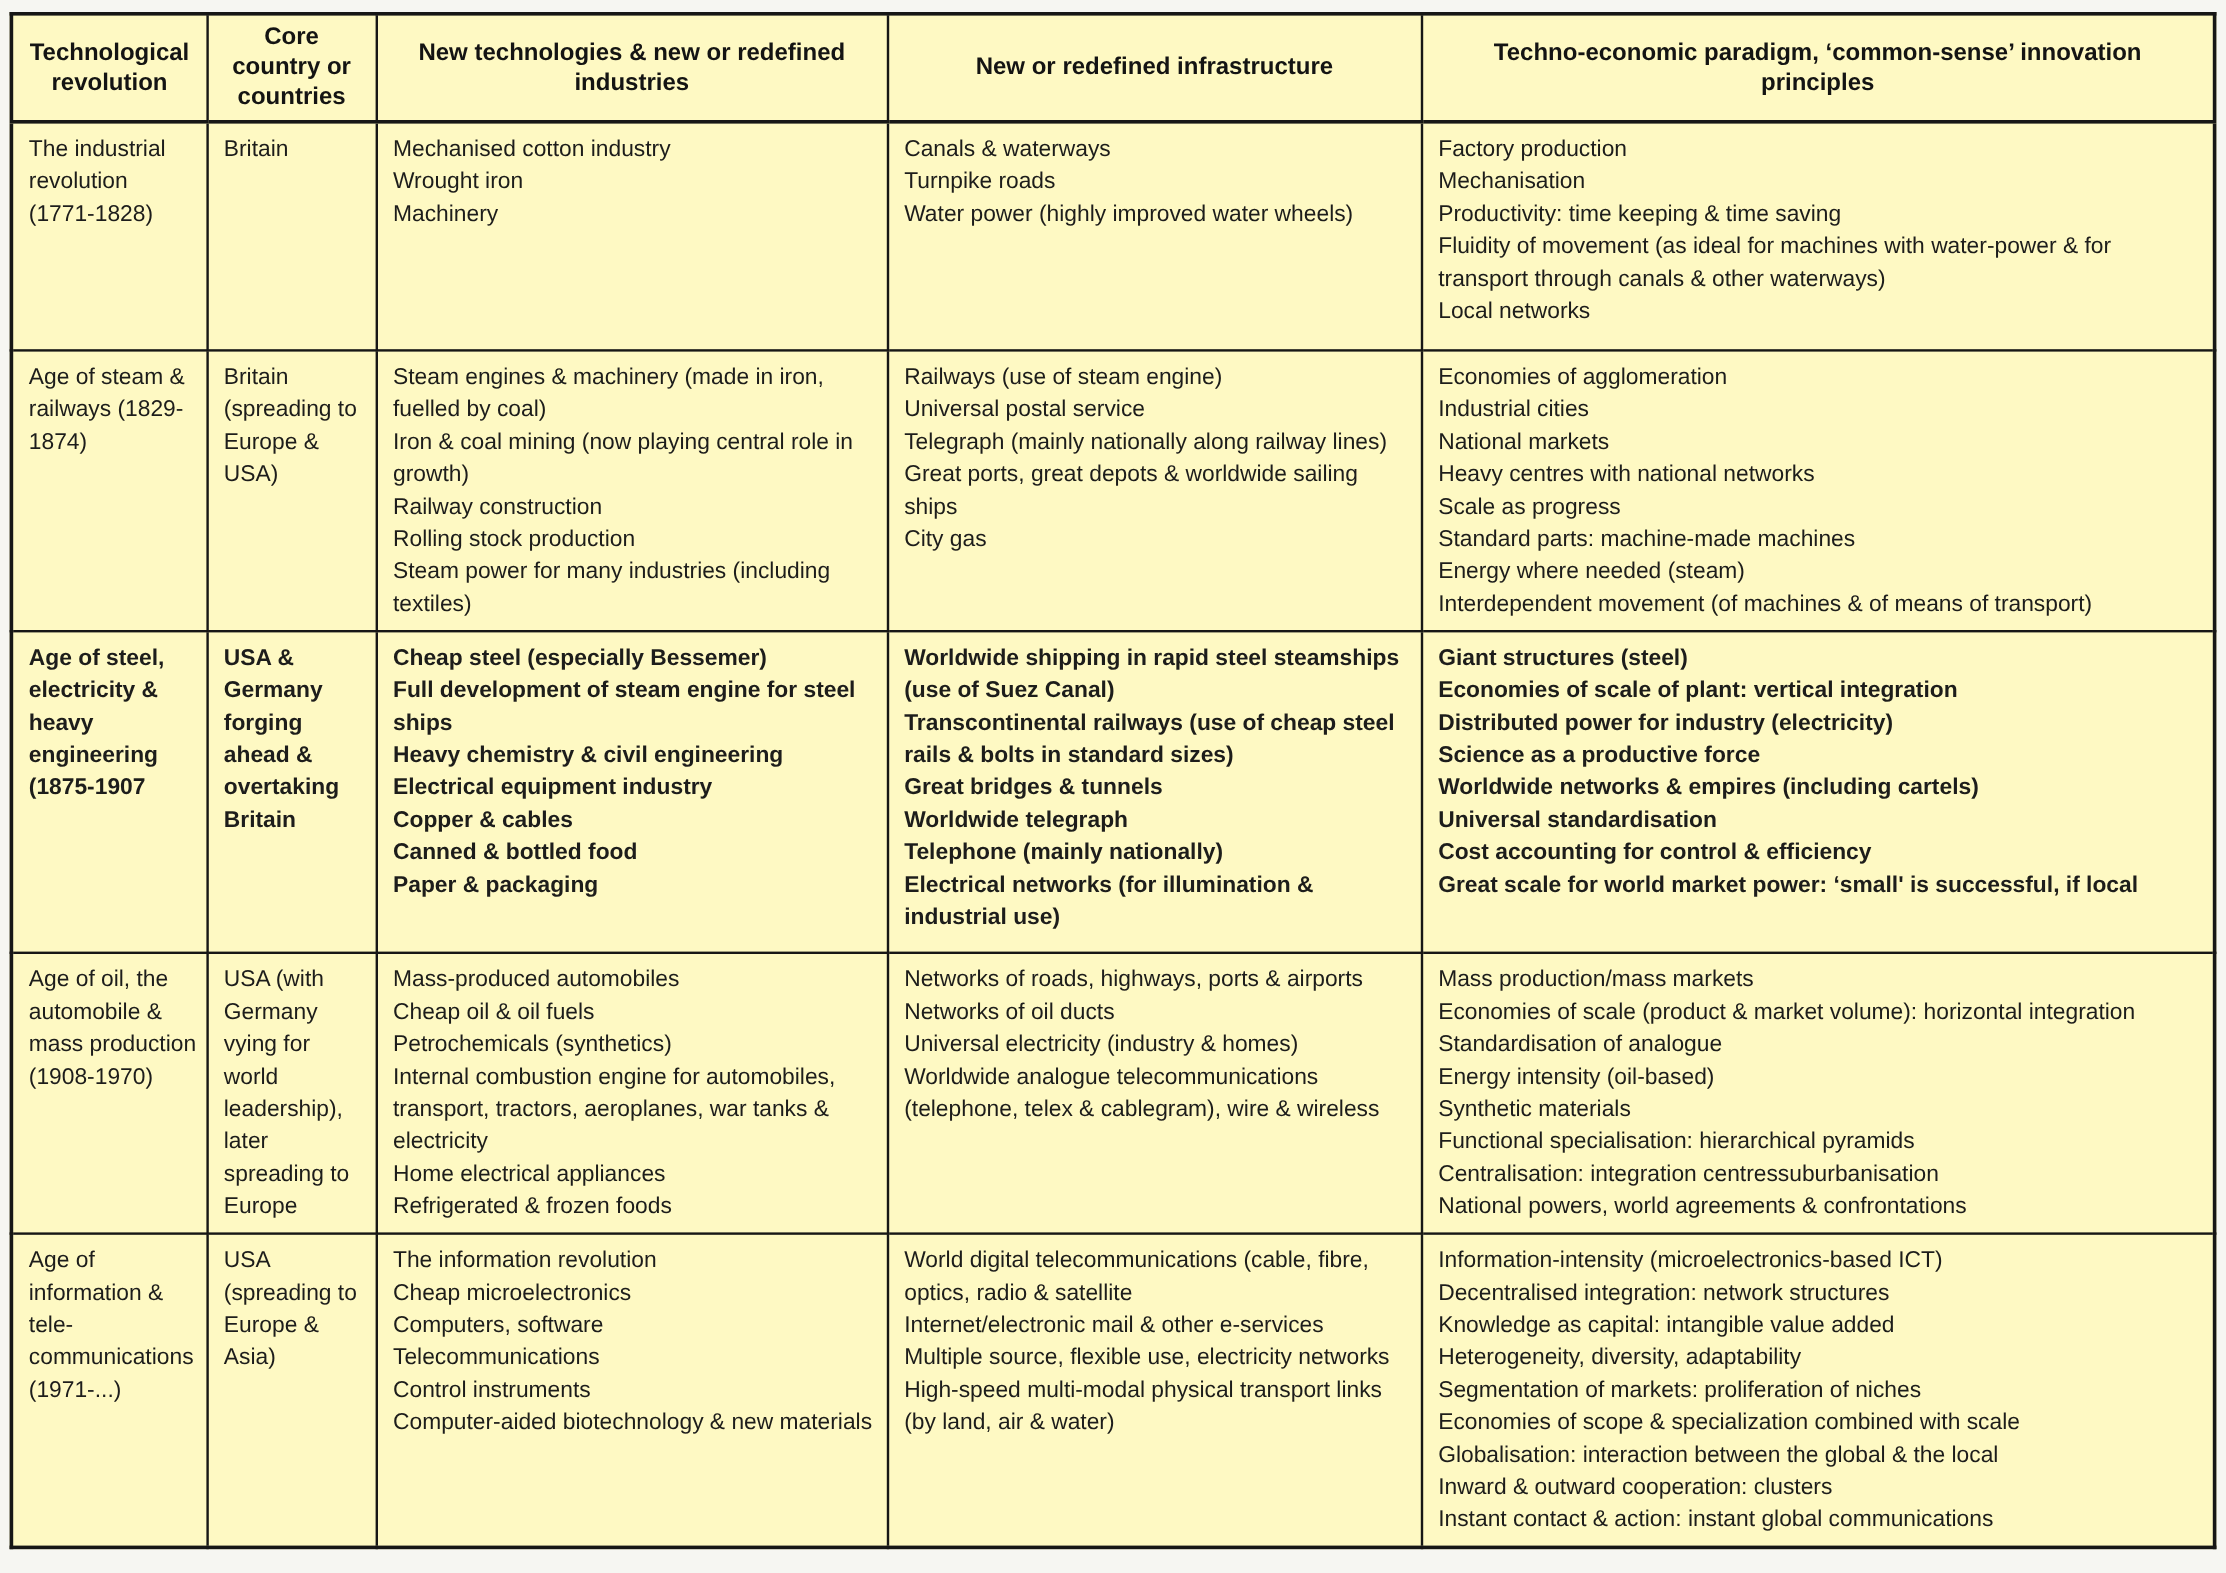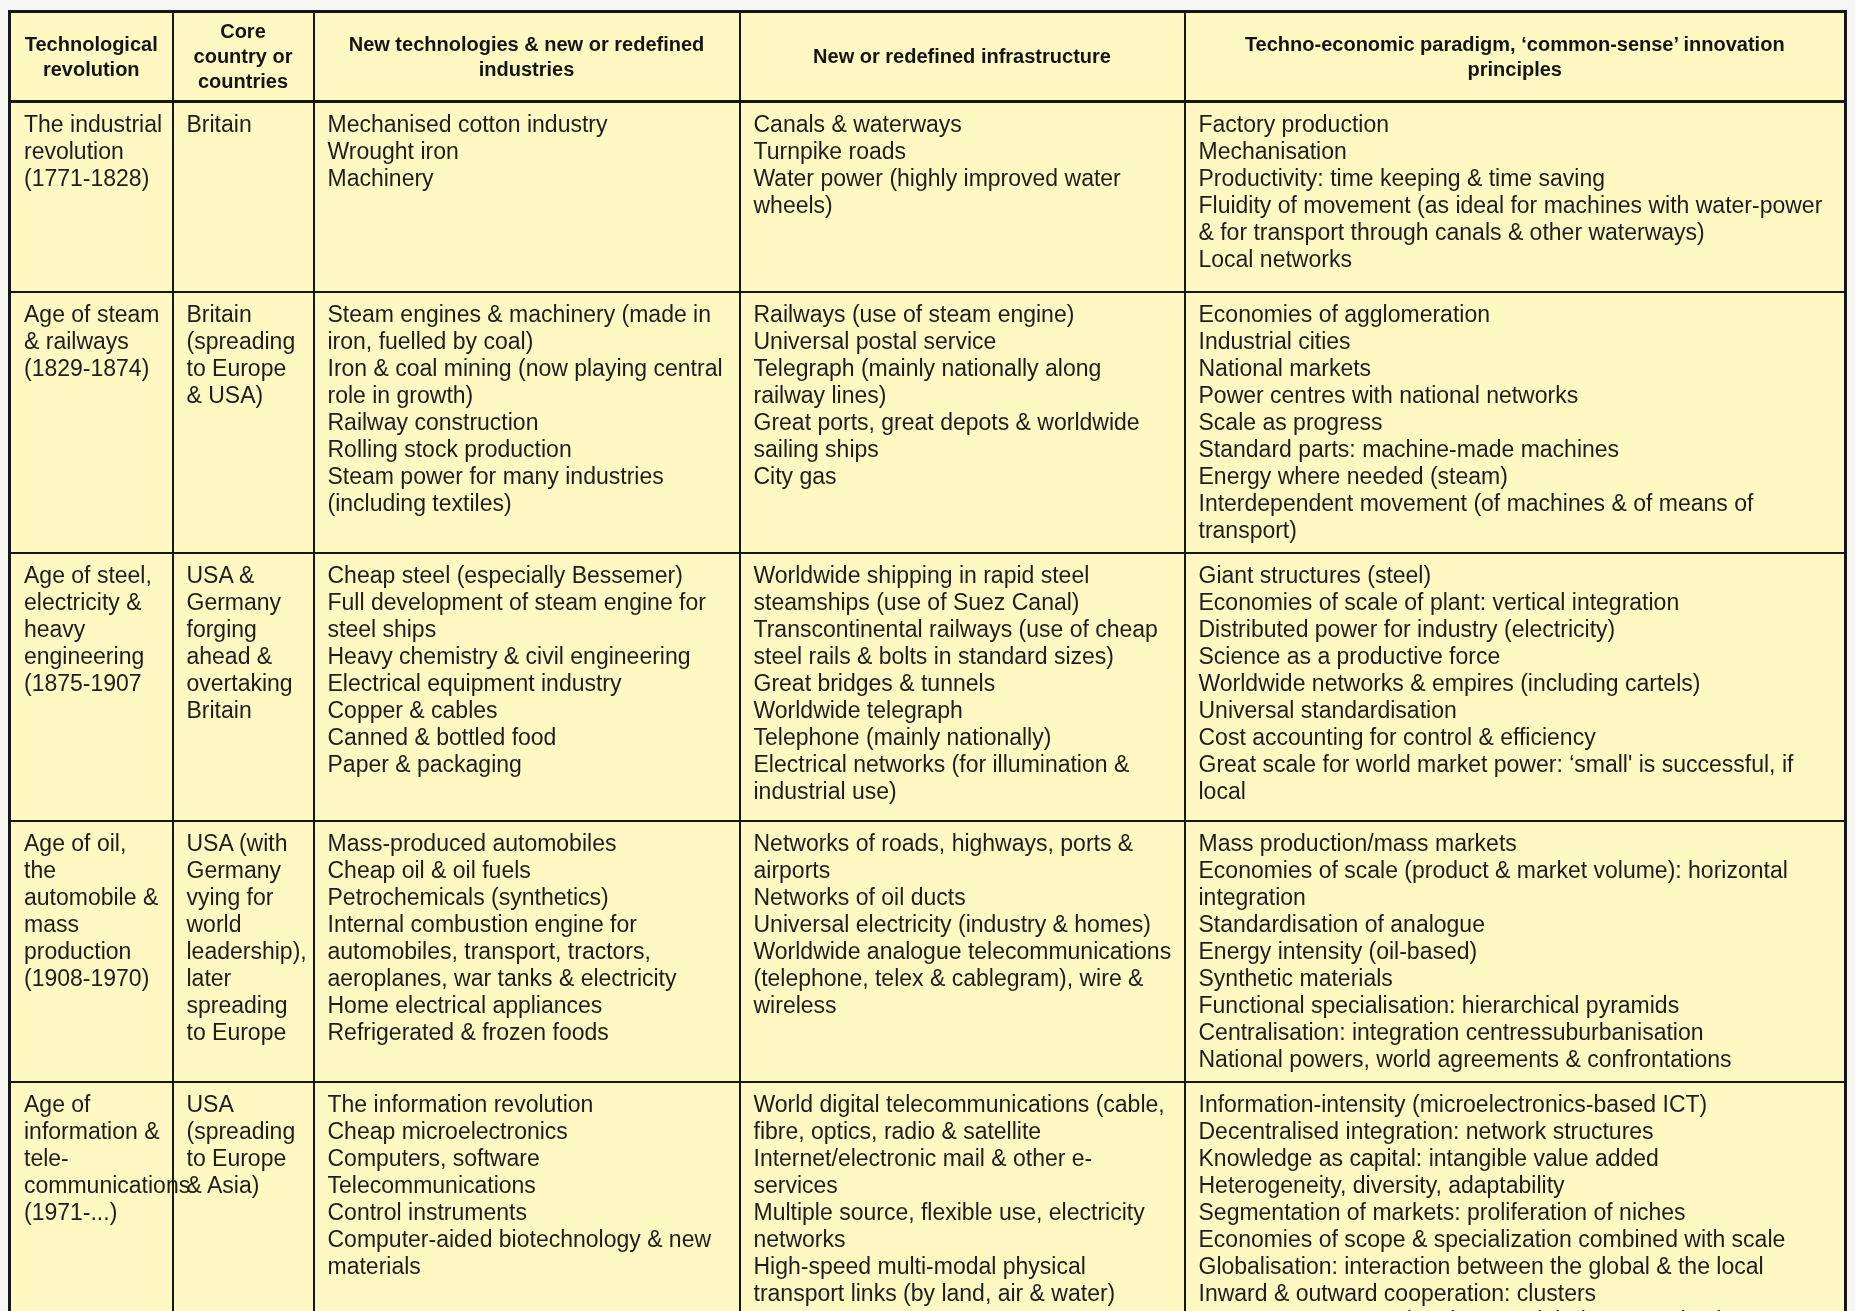--- a/index.html
+++ b/index.html
@@ -36,35 +36,35 @@
     text-align: center;
     vertical-align: middle;
     line-height: 25px;
     padding: 6px 10px;
     height: 62px;
     border-bottom-width: 3px;
   }
   tbody td {
     vertical-align: top;
     text-align: left;
-    font-size: 23px;
+    font-size: 19px;
     line-height: 27px;
     padding: 8px 8px 8px 13px;
   }
   tbody td .item { margin: 0; }
   
   col.c0 { width: 163px; }
   col.c1 { width: 141px; }
   col.c2 { width: 426px; }
   col.c3 { width: 445px; }
   col.c4 { width: 661px; }
   
   tbody tr:nth-child(1) > td { height: 190px; }
   tbody tr:nth-child(2) > td { height: 174px; }
-  tbody tr:nth-child(3) > td { height: 268px; }
+  tbody tr:nth-child(3) > td { height: 268px; font-weight: bold; }
   tbody tr:nth-child(4) > td { height: 198px; }
   tbody tr:nth-child(5) > td { height: 261px; }
 </style>
 </head>
 <body>
 
 <div class="page">
   <table class="rev-table">
     <colgroup>
       <col class="c0">
@@ -126,21 +126,21 @@
             <div class="item">Railways (use of steam engine)</div>
             <div class="item">Universal postal service</div>
             <div class="item">Telegraph (mainly nationally along railway lines)</div>
             <div class="item">Great ports, great depots &amp; worldwide sailing ships</div>
             <div class="item">City gas</div>
           </td>
           <td>
             <div class="item">Economies of agglomeration</div>
             <div class="item">Industrial cities</div>
             <div class="item">National markets</div>
-            <div class="item">Power centres with national networks</div>
+            <div class="item">Heavy centres with national networks</div>
             <div class="item">Scale as progress</div>
             <div class="item">Standard parts: machine-made machines</div>
             <div class="item">Energy where needed (steam)</div>
             <div class="item">Interdependent movement (of machines &amp; of means of transport)</div>
           </td>
         </tr>
         <tr>
           <td>
             <div class="item">Age of steel, electricity &amp; heavy engineering (1875-1907</div>
           </td>

